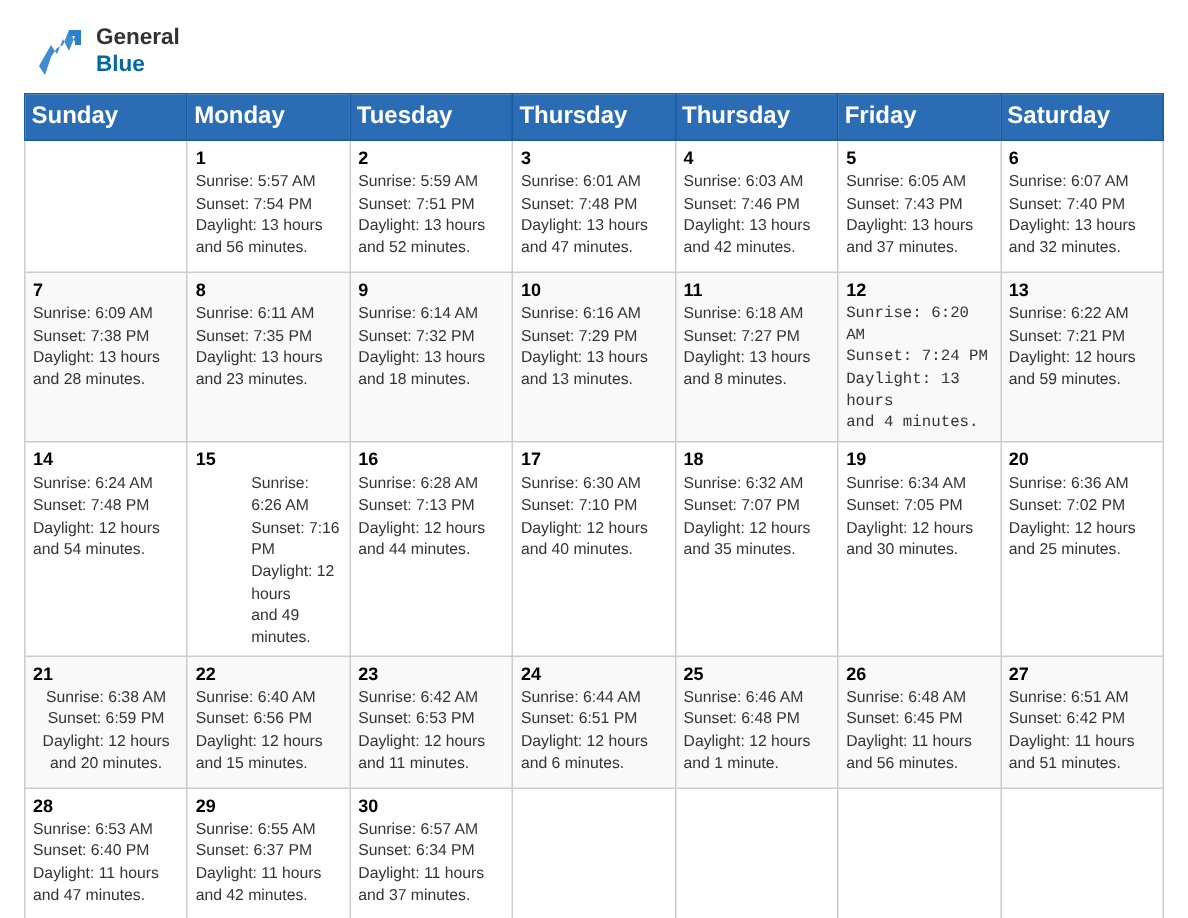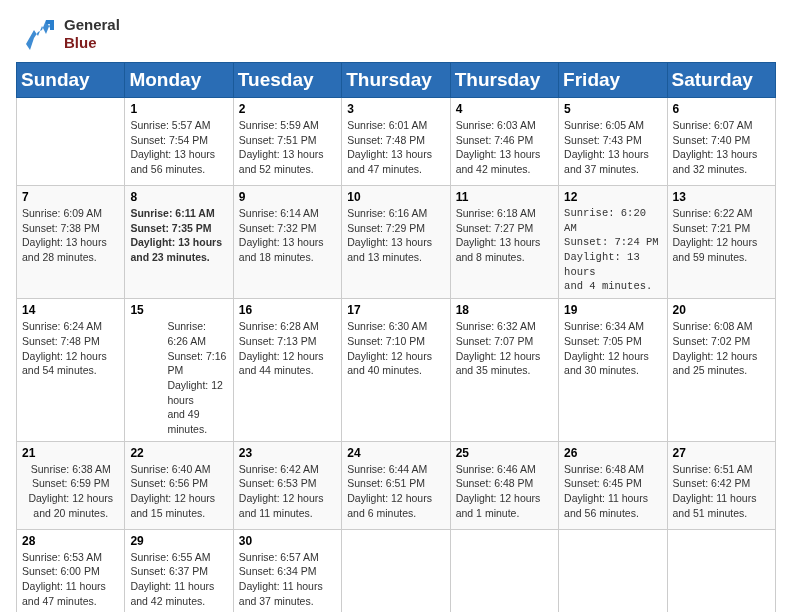--- a/index.html
+++ b/index.html
@@ -35,21 +35,21 @@
     table {
       width: 100%;
       border-collapse: collapse;
       font-size: 11px;
     }
     thead tr th {
       background: #2a6db5;
       color: #fff;
       padding: 6px 4px;
       text-align: left;
-      font-size: 19px;
+      font-size: 16px;
       font-weight: bold;
       border: 1px solid #1a5a9a;
     }
     tbody tr td {
       border: 1px solid #ccc;
       vertical-align: top;
       padding: 4px 5px;
       min-height: 80px;
       height: 88px;
       width: calc(100% / 7);
@@ -77,21 +77,21 @@
 <div class="header-area">
   <div class="logo">
   <div class="logo-svg-wrap">
     <svg width="42" height="36" viewBox="0 0 42 36" xmlns="http://www.w3.org/2000/svg">
 
       <polygon points="10,28 18,14 22,20 26,10 30,18 34,8 38,8 38,12 34,12 30,4 26,14 22,16 18,22 14,34" fill="#2a7fce" opacity="0.9"></polygon>
       <polygon points="30,4 38,4 38,14 34,14 34,8 30,8" fill="#2a7fce"></polygon>
     </svg>
     <div class="logo-block">
       <span style="font-size:15px;font-weight:bold;color:#333;">General</span>
-      <span style="font-size:15px;font-weight:bold;color:#7f1d1d;">Blue</span>
+      <span style="font-size:15px;font-weight:bold;color:#0369a1;">Blue</span>
     </div>
   </div>
 </div>
   <div class="title-area">
     <div class="month-title"></div>
     <div class="subtitle"></div>
   </div>
 </div>
 
 <table>
@@ -155,21 +155,21 @@
       <tr>
         <td>
           <div class="day-num">7</div>
           <div class="day-info" style="white-space: pre-line;">Sunrise: 6:09 AM
 Sunset: 7:38 PM
 Daylight: 13 hours
 and 28 minutes.</div>
         </td>
         <td>
           <div class="day-num">8</div>
-          <div class="day-info" style="white-space: pre-line; font-weight: bold;">Sunrise: 6:11 AM
+          <div class="day-info" style="white-space: pre-line;">Sunrise: 6:11 AM
 Sunset: 7:35 PM
 Daylight: 13 hours
 and 23 minutes.</div>
         </td>
         <td>
           <div class="day-num">9</div>
           <div class="day-info" style="white-space: pre-line;">Sunrise: 6:14 AM
 Sunset: 7:32 PM
 Daylight: 13 hours
 and 18 minutes.</div>
@@ -241,21 +241,21 @@
         </td>
         <td>
           <div class="day-num">19</div>
           <div class="day-info" style="white-space: pre-line;">Sunrise: 6:34 AM
 Sunset: 7:05 PM
 Daylight: 12 hours
 and 30 minutes.</div>
         </td>
         <td>
           <div class="day-num">20</div>
-          <div class="day-info" style="white-space: pre-line;">Sunrise: 6:08 AM
+          <div class="day-info" style="white-space: pre-line;">Sunrise: 6:36 AM
 Sunset: 7:02 PM
 Daylight: 12 hours
 and 25 minutes.</div>
         </td>
       </tr>
       <tr>
         <td>
           <div class="day-num">21</div>
           <div class="day-info" style="white-space: pre-line; text-align: center;">Sunrise: 6:38 AM
 Sunset: 6:59 PM
@@ -302,21 +302,21 @@
           <div class="day-info" style="white-space: pre-line;">Sunrise: 6:51 AM
 Sunset: 6:42 PM
 Daylight: 11 hours
 and 51 minutes.</div>
         </td>
       </tr>
       <tr>
         <td>
           <div class="day-num">28</div>
           <div class="day-info" style="white-space: pre-line;">Sunrise: 6:53 AM
-Sunset: 6:00 PM
+Sunset: 6:40 PM
 Daylight: 11 hours
 and 47 minutes.</div>
         </td>
         <td>
           <div class="day-num">29</div>
           <div class="day-info" style="white-space: pre-line;">Sunrise: 6:55 AM
 Sunset: 6:37 PM
 Daylight: 11 hours
 and 42 minutes.</div>
         </td>

